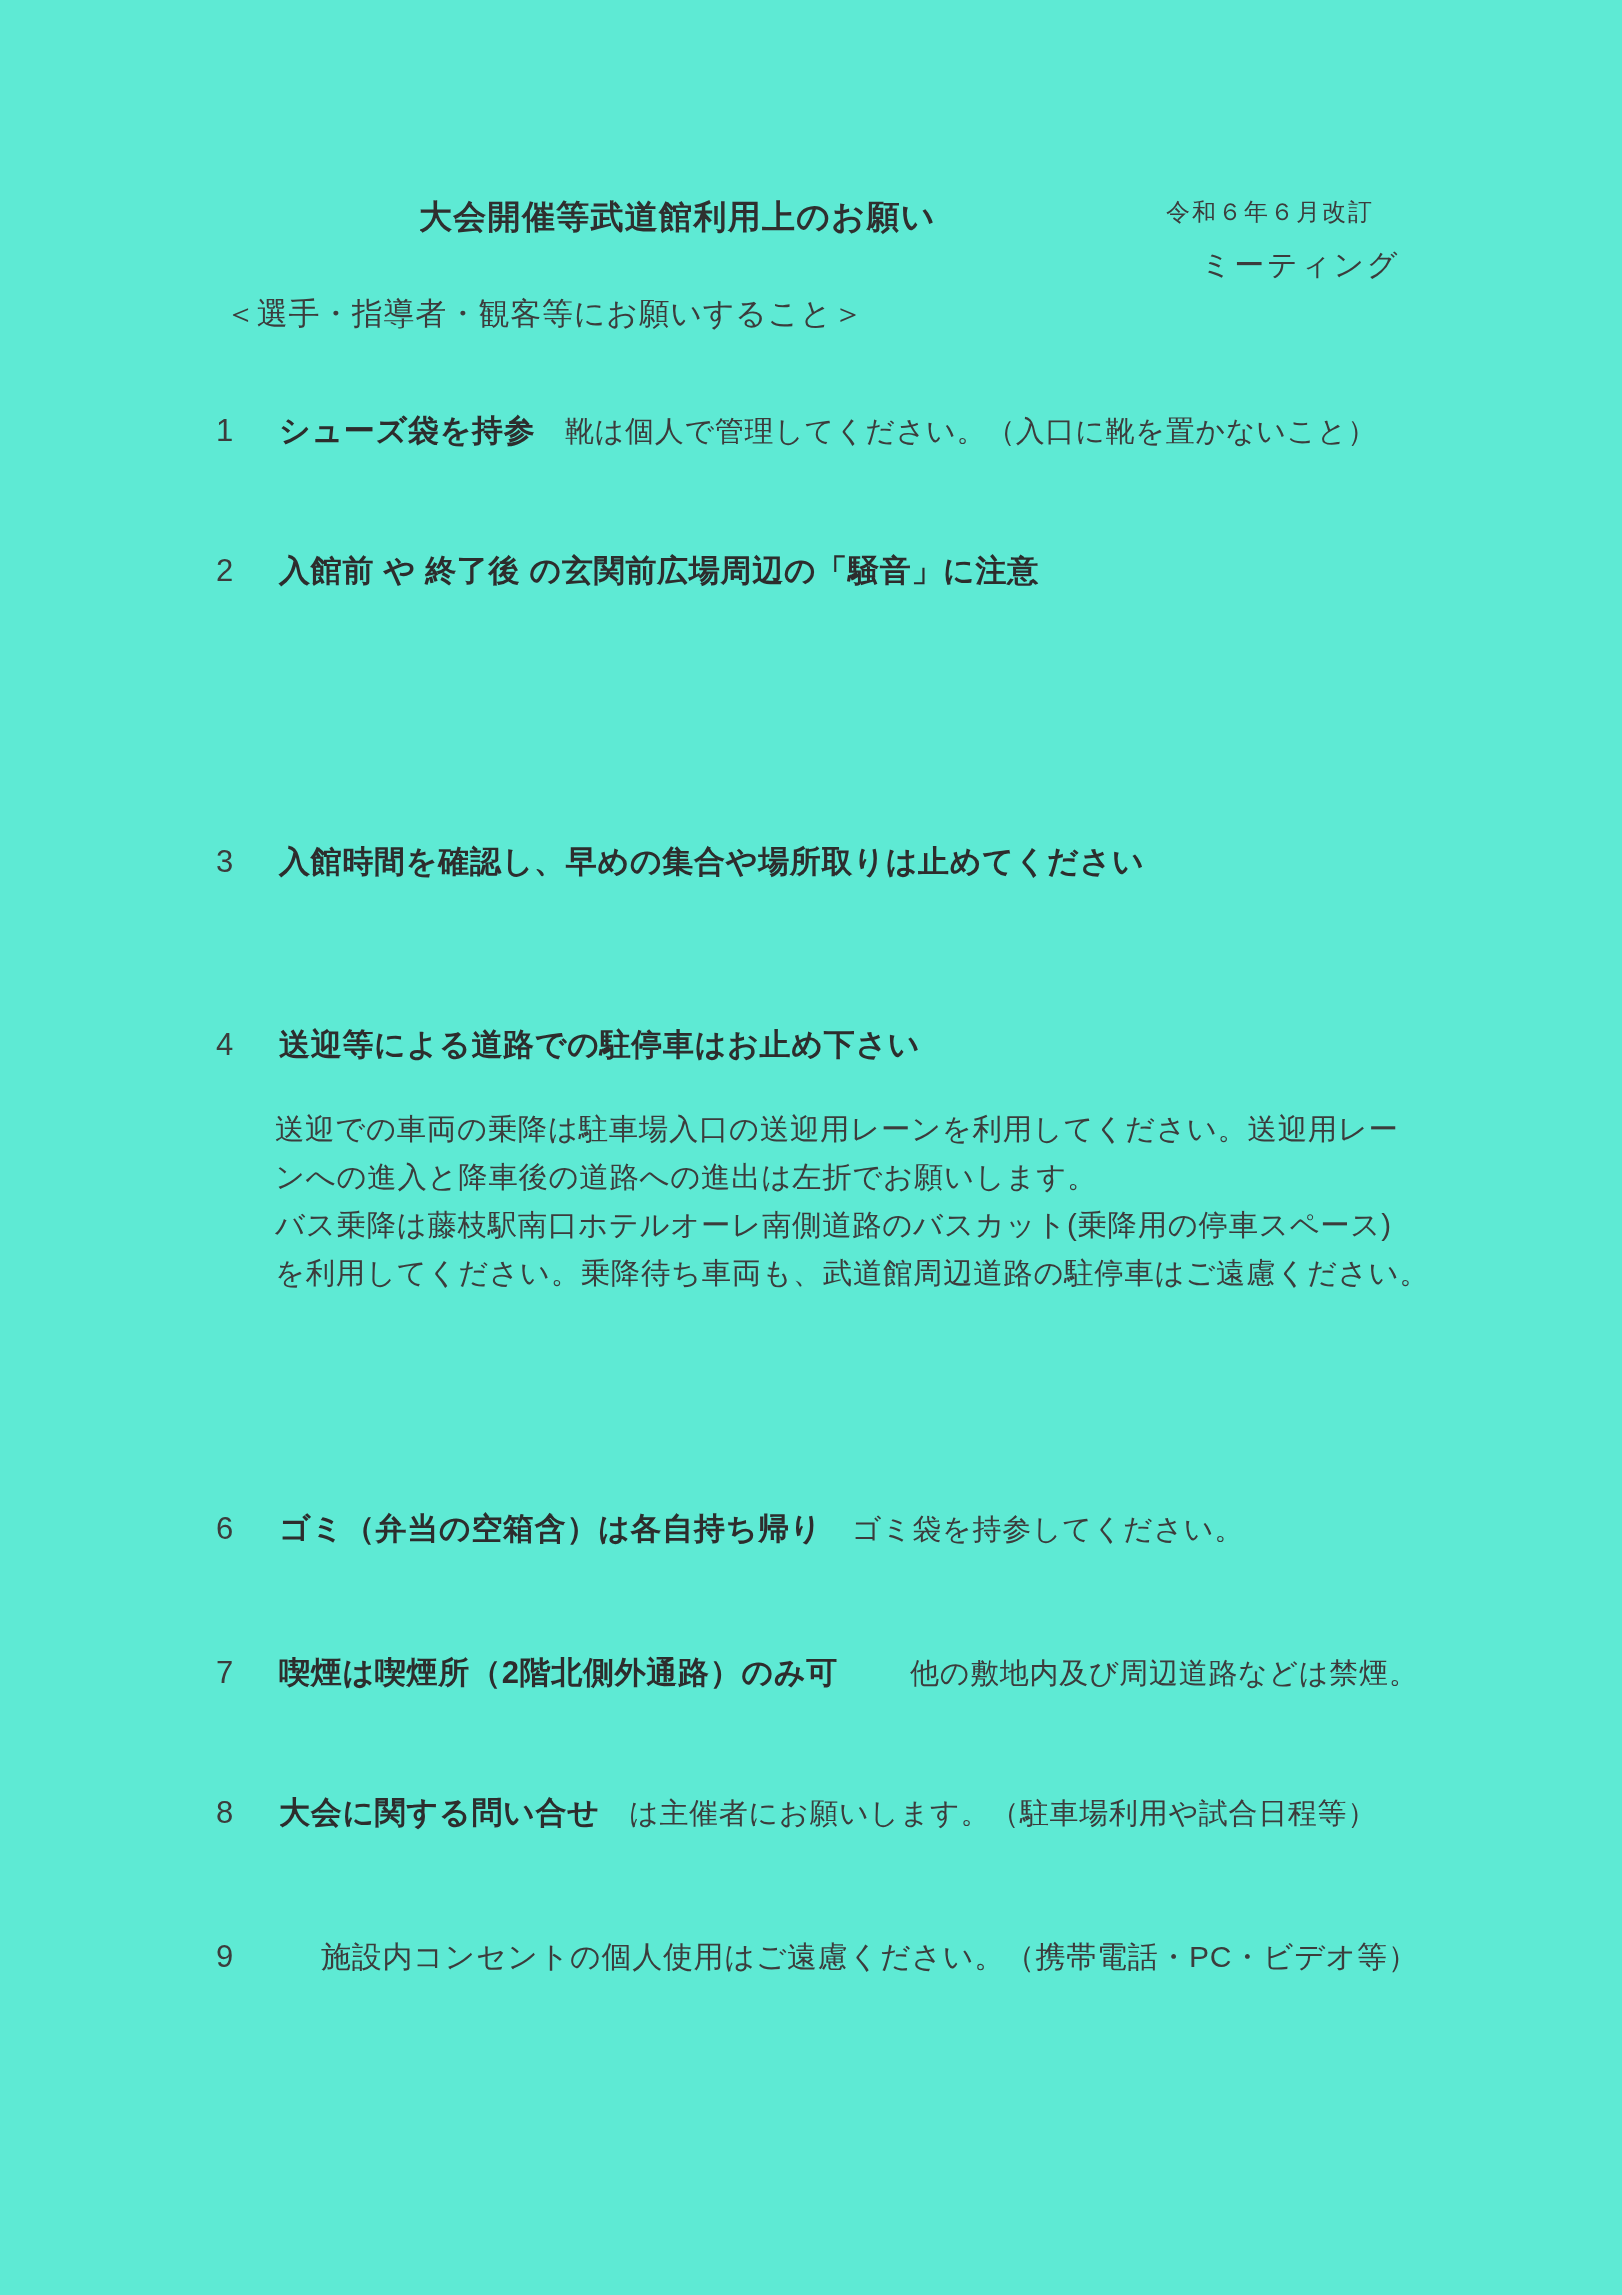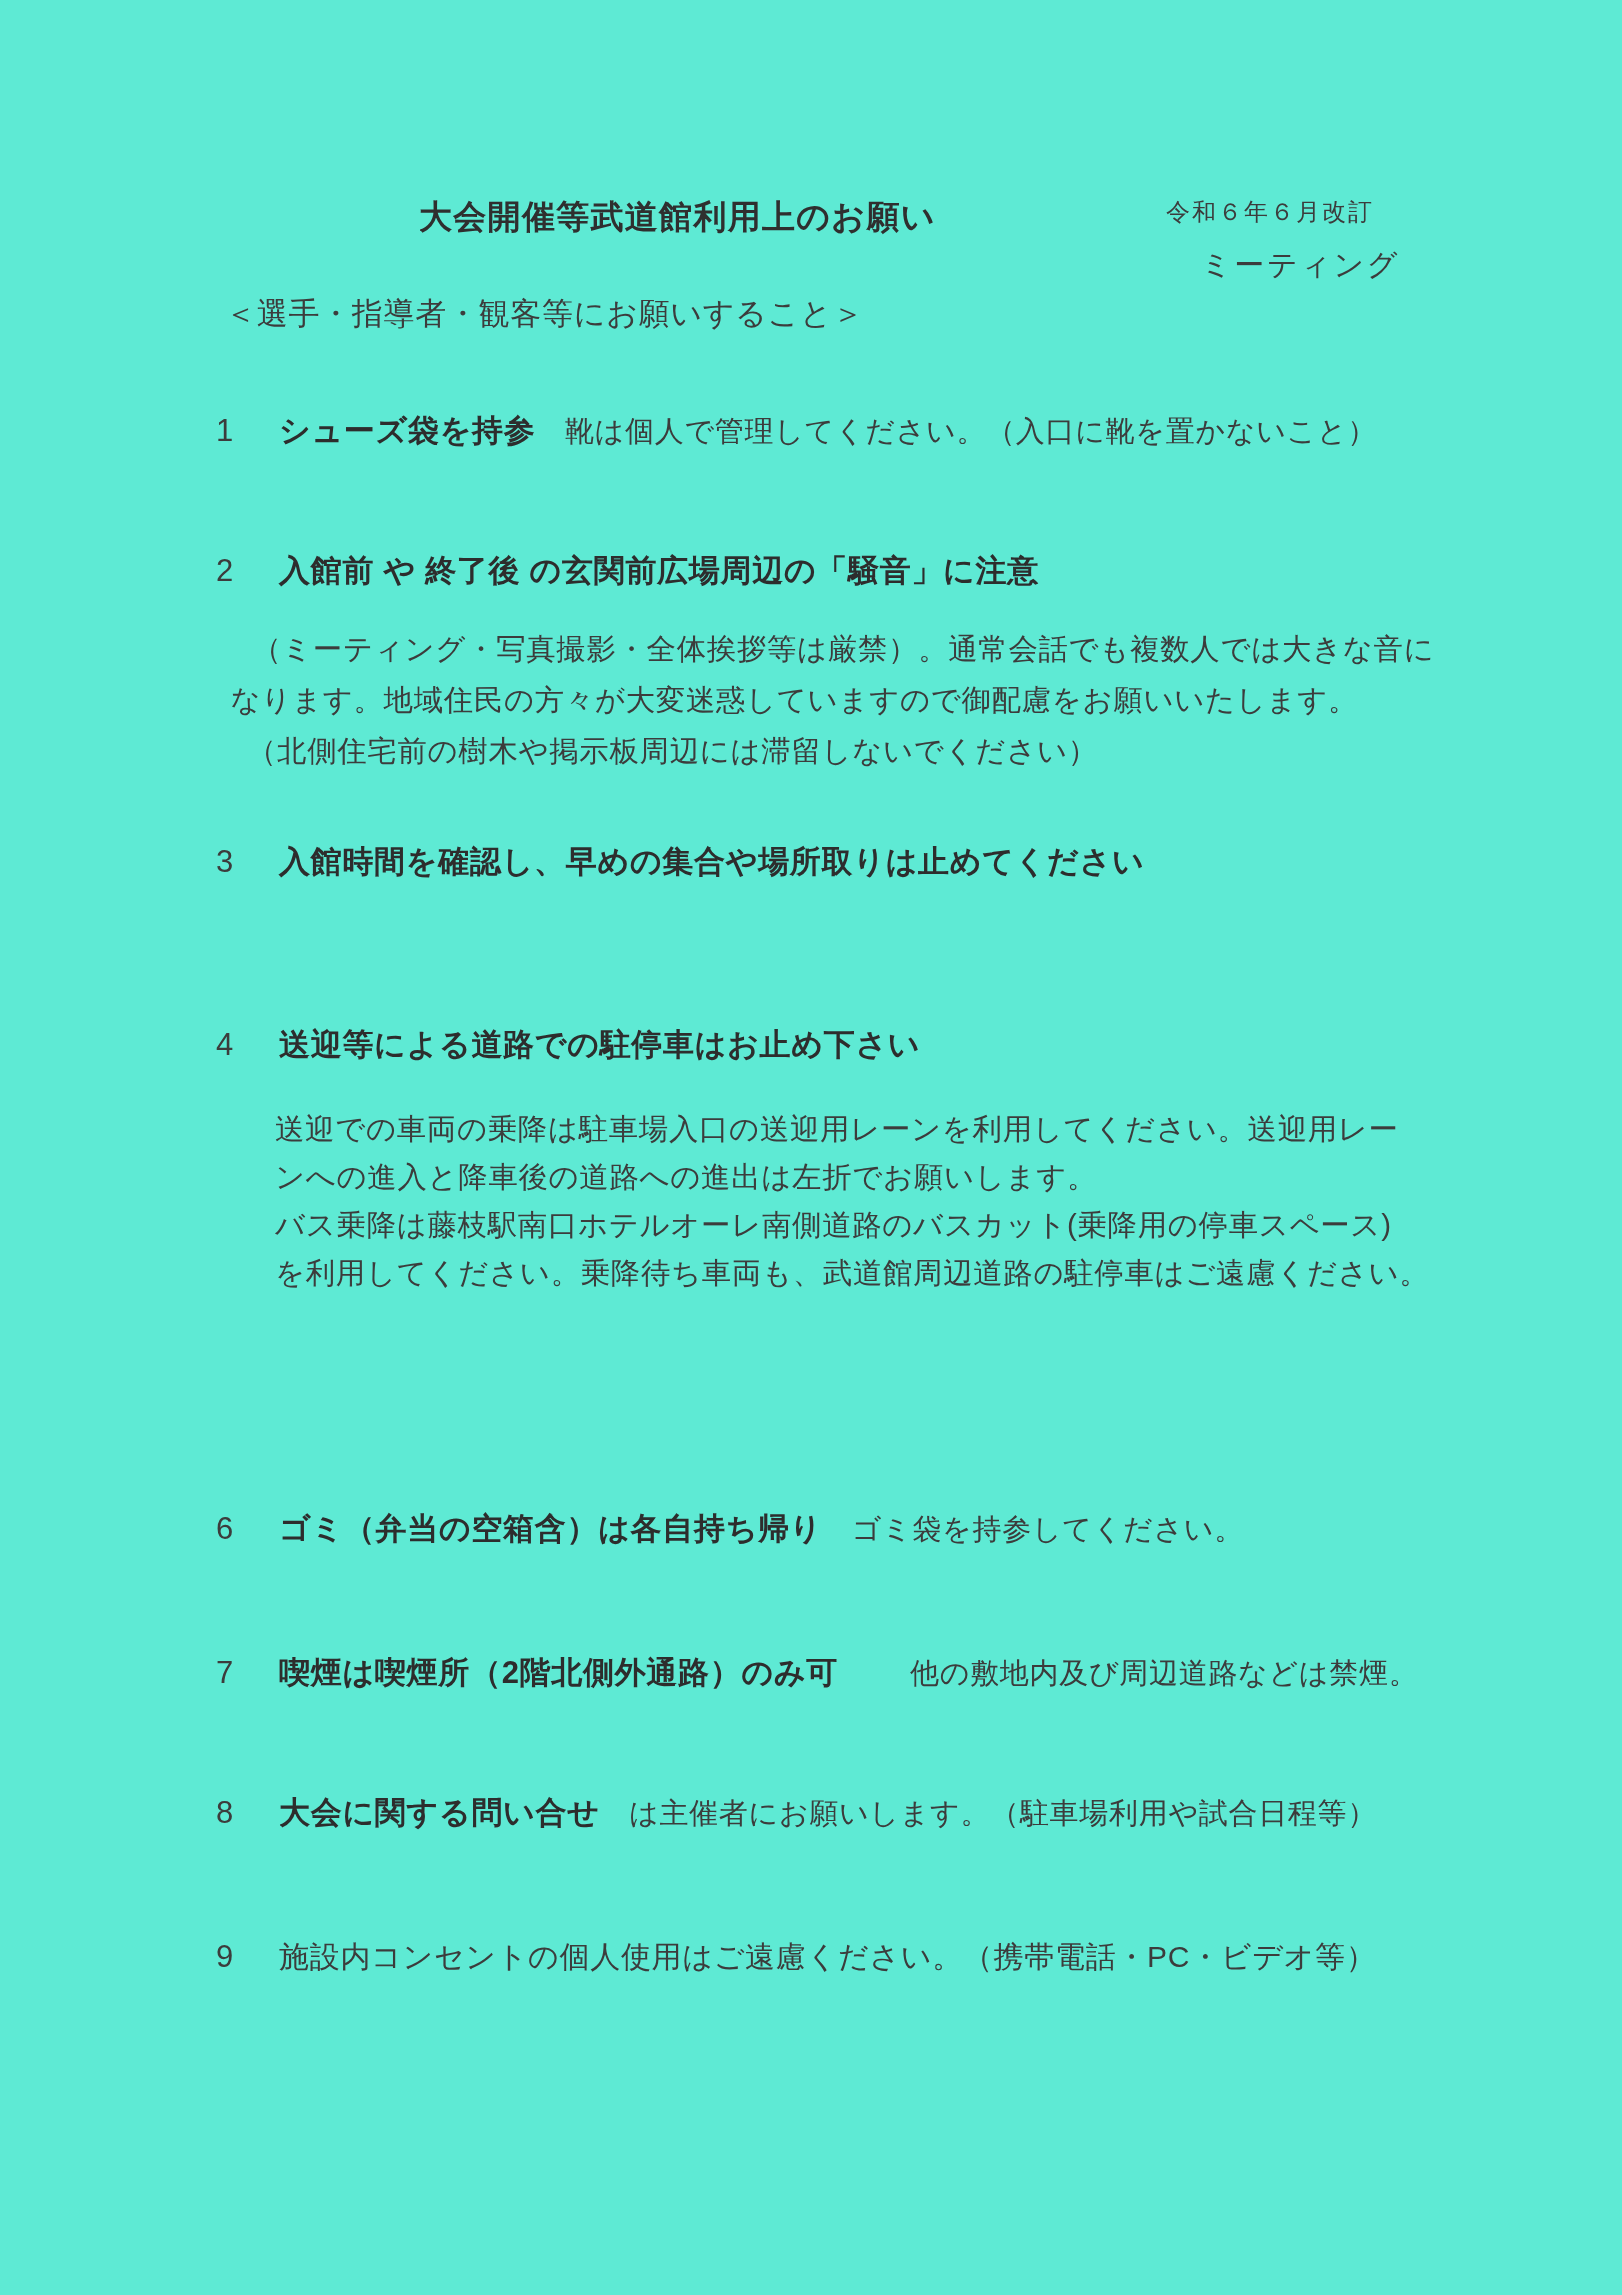--- a/index.html
+++ b/index.html
@@ -15,21 +15,21 @@
   .doc-title{font-size:33px;font-weight:700;color:#2f2f2f;letter-spacing:1.3px;}
   .rev{font-size:24px;letter-spacing:2px;}
   .org{font-size:30px;letter-spacing:2.6px;}
   .subtitle{font-size:31px;letter-spacing:0.7px;}
   .item{position:absolute;left:216px;width:1230px;font-size:31px;line-height:39px;}
   .num{display:inline-block;width:63px;font-size:31px;color:#3c3c3c;}
   .seg-bold{font-weight:700;color:#2d2d2d;letter-spacing:0.7px;}
   .seg-lead{letter-spacing:1.3px;}
   .note{font-size:29px;margin-left:29.4px;color:#3c3c3c;letter-spacing:0.7px;}
   .note-wide{margin-left:72px;}
-  .plain{font-size:30px;letter-spacing:0.7px;}
+  .plain{font-size:30px;letter-spacing:0.7px;margin-left:42px;}
   .body{font-size:29.4px;line-height:51px;letter-spacing:0.7px;white-space:nowrap;}
   .body.tight{line-height:48px;}
   .bline{white-space:nowrap;}
 </style>
 </head>
 <body>
 
 <div class="page">
 
   <div class="abs doc-title" style="left:419px;top:195px">大会開催等武道館利用上のお願い</div>
@@ -39,25 +39,20 @@
   <div class="abs org" style="left:1201px;top:245px">ミーティング</div>
 
   <div class="abs subtitle" style="left:225px;top:293px">＜選手・指導者・観客等にお願いすること＞</div>
 
   <div class="item" style="top:411px">
     <span class="num">1</span><span class="seg-bold">シューズ袋を持参</span><span class="note">靴は個人で管理してください。（入口に靴を置かないこと）</span>
   </div>
 
   <div class="item" style="top:551px">
     <span class="num">2</span><span class="seg-bold">入館前 や 終了後 の玄関前広場周辺の「騒音」に注意</span>
-    <div class="body" style="margin-top:33px">
-      <div class="bline" style="padding-left:36px">（ミーティング・写真撮影・全体挨拶等は厳禁）。通常会話でも複数人では大きな音に</div>
-      <div class="bline" style="padding-left:14.4px">なります。地域住民の方々が大変迷惑していますので御配慮をお願いいたします。</div>
-      <div class="bline" style="padding-left:31px">（北側住宅前の樹木や掲示板周辺には滞留しないでください）</div>
-    </div>
   </div>
 
   <div class="item" style="top:842px">
     <span class="num">3</span><span class="seg-bold">入館時間を確認し、早めの集合や場所取りは止めてください</span>
   </div>
 
   <div class="item" style="top:1025px">
     <span class="num">4</span><span class="seg-bold">送迎等による道路での駐停車はお止め下さい</span>
     <div class="body tight" style="margin-top:41px">
       <div class="bline" style="padding-left:59px">送迎での車両の乗降は駐車場入口の送迎用レーンを利用してください。送迎用レー</div>

